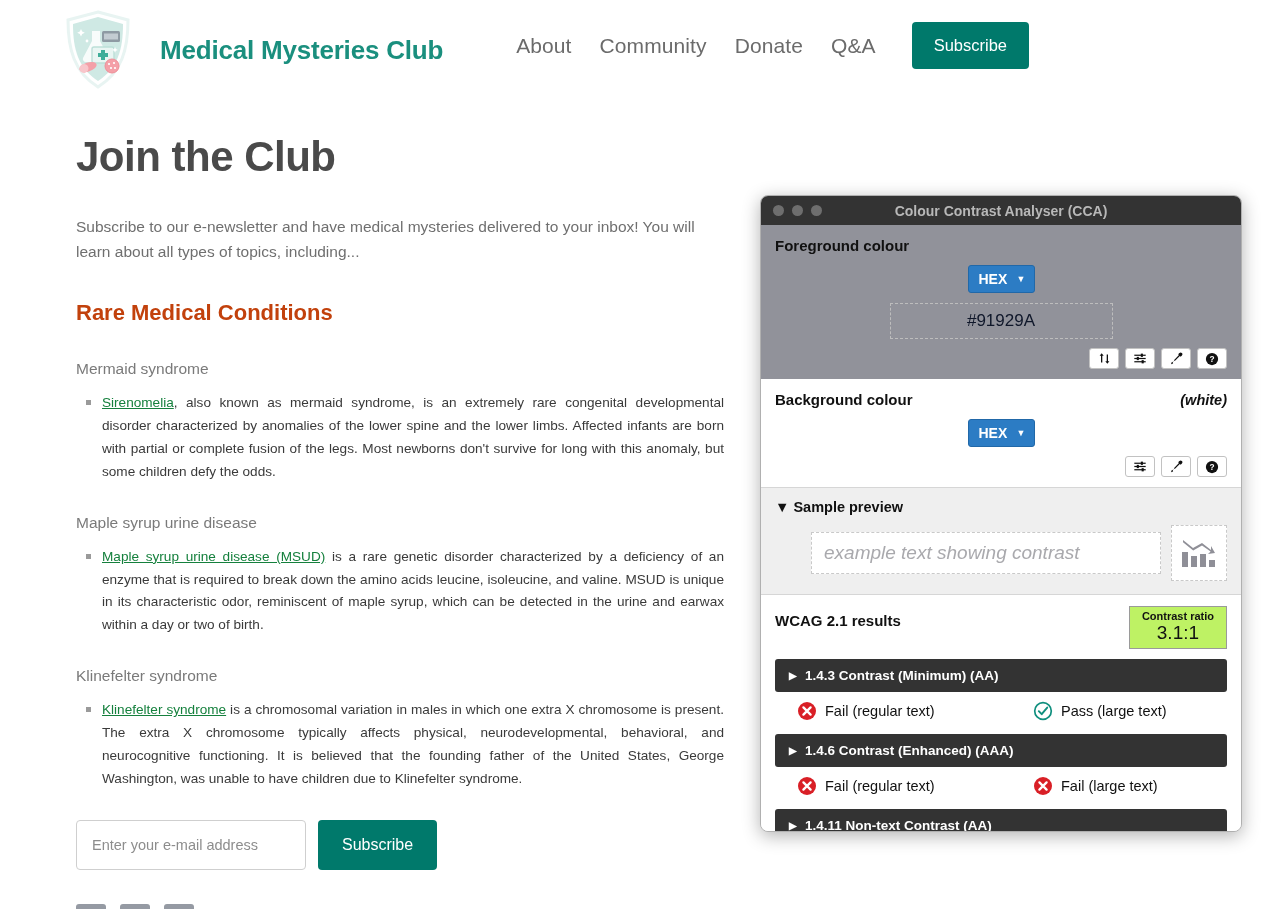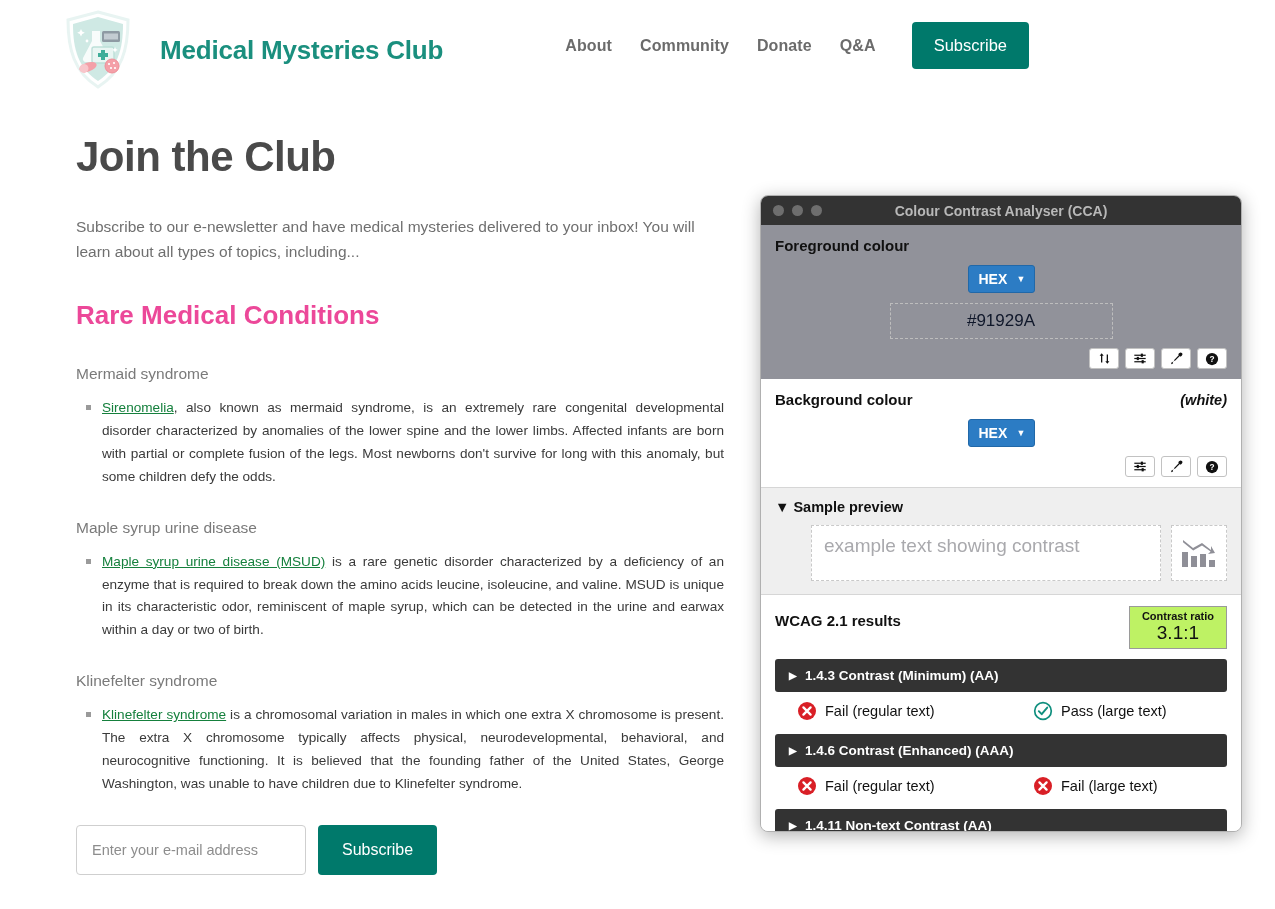--- a/index.html
+++ b/index.html
@@ -15,22 +15,22 @@
 
   
   #site-header{
     position:absolute; top:0; left:0; width:1099px; height:100px;
     display:flex; align-items:center;
   }
   #brand { display:flex; align-items:center; margin-left:62px; }
   #logo-badge{ width:72px; height:82px; position:relative; }
   #nav { position:absolute; right:70px; top:22px; display:flex; align-items:center; gap:0; }
   .nav-link{
-    font-size:16px; color:#6b6b6b; text-decoration:none;
-    padding:0 14px; font-weight:700; letter-spacing:.1px;
+    font-size:21px; color:#6b6b6b; text-decoration:none;
+    padding:0 14px; font-weight:400; letter-spacing:.1px;
     font-family:"Liberation Sans", sans-serif;
   }
   #brand-title{
     font-size:26px; font-weight:bold; color:#1a8f7e; margin-left:26px;
     letter-spacing:-.2px;
   }
   #nav-subscribe{
     margin-left:22px; background:#00796b; color:#fff; border:none;
     font-size:16.5px; padding:14px 22px; border-radius:4px;
     cursor:pointer; font-family:"Liberation Sans", sans-serif;
@@ -40,21 +40,21 @@
   #main { position:absolute; left:76px; top:134px; width:650px; }
   #page-title{
     font-size:42px; font-weight:bold; color:#4a4a4a; margin:0 0 34px 0;
     letter-spacing:-.5px; line-height:1.1;
   }
   #intro{
     font-size:15.5px; line-height:1.62; color:#6f6f6f; margin:0 0 36px 0;
     width:625px;
   }
   #section-title{
-    font-size:26px; font-weight:bold; color:#ec4899; margin:0 0 34px 0;
+    font-size:22px; font-weight:bold; color:#c2410c; margin:0 0 34px 0;
   }
   .cond-title{
     font-size:15.5px; color:#7a7a7a; margin:0 0 14px 0; font-weight:400;
   }
   .cond-block{ margin-bottom:30px; }
   .cond-list{ margin:0; padding:0 0 0 10px; list-style:none; }
   .cond-list li{
     position:relative; padding-left:16px;
     font-size:13.6px; line-height:1.68; color:#3a3a3a;
     text-align:justify; width:638px;
@@ -136,21 +136,21 @@
   }
   .btn-row{ display:flex; justify-content:flex-end; gap:6px; margin-top:9px; }
   .icon-btn{
     width:30px; height:21px; background:#fff; border:1px solid #c2c2c2;
     border-radius:3px; display:flex; align-items:center; justify-content:center;
     cursor:pointer; padding:0;
   }
 
   #preview-section{ background:#efefef; padding:11px 14px 13px 14px; border-top:1px solid #d6d6d6;}
   #preview-head{ font-size:14.5px; font-weight:bold; color:#111; margin-bottom:10px;}
-  #preview-row{ display:flex; gap:10px; padding-left:36px; }
+  #preview-row{ display:flex; align-items:center; gap:10px; padding-left:36px;font-style:italic; }
   #preview-text{
     flex:1; border:1px dashed #c9c9c9; background:#fff;
     font-size:19px; color:#a9a9ad; padding:9px 12px;
     font-family:"Liberation Sans", sans-serif;
   }
   #preview-chart{
     width:56px; height:56px; border:1px dashed #c9c9c9; background:#fff;
     display:flex; align-items:center; justify-content:center;
   }
 

